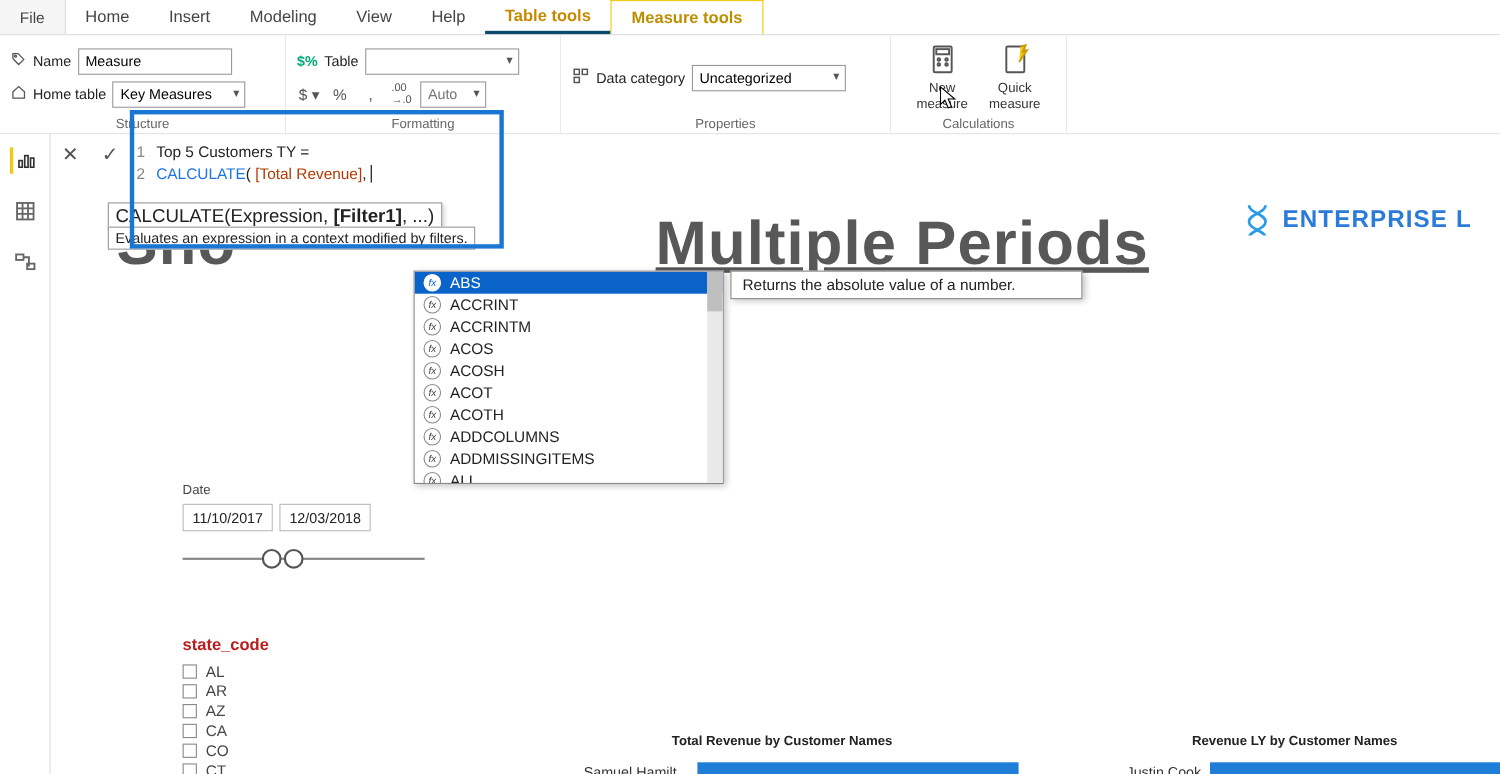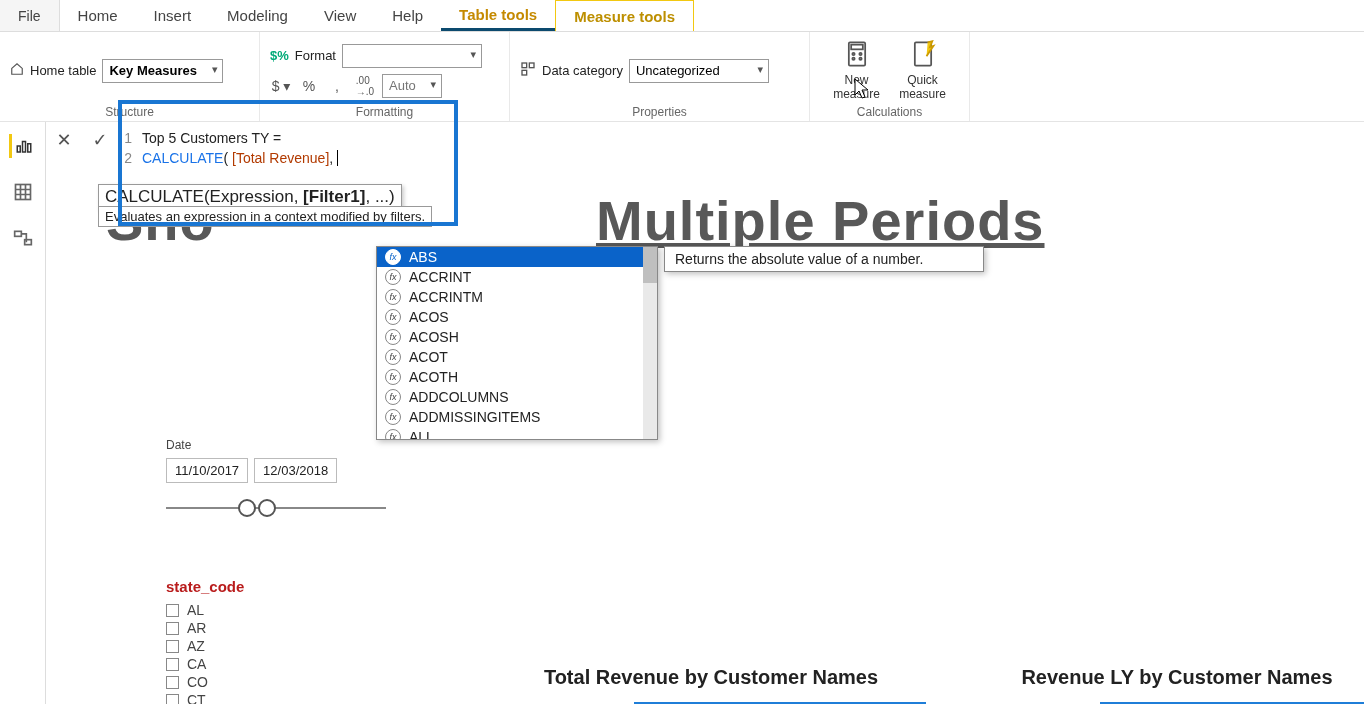--- a/index.html
+++ b/index.html
@@ -81,21 +81,21 @@
   .dot { width:10px; height:10px; border-radius:50%;}
 
   
   .state-slicer { position:absolute; left:120px; top:418px; width:200px;}
   .state-title { font-weight:700; font-size:15px; margin-bottom:6px; color:#b91c1c;}
   .state-row { display:flex; align-items:center; gap:8px; font-size:14px; color:#444; padding:1px 0; cursor:pointer;}
   .state-cb { width:13px; height:13px; border:1px solid #888;}
 
   
   .chart { position:absolute; width:430px;}
-  .chart-title { font-size:20px; font-weight:700; color:#222; text-align:center; margin-bottom:12px;}
+  .chart-title { font-size:12px; font-weight:700; color:#222; text-align:center; margin-bottom:12px;}
   .bar-row { display:flex; align-items:center; gap:8px; margin-bottom:4px; height:18px;}
   .bar-label { width:120px; text-align:right; font-size:13px; color:#333; white-space:nowrap; overflow:hidden; text-overflow:ellipsis;}
   .bar-track { flex:1; height:16px; position:relative;}
   .bar-fill { position:absolute; left:0; top:0; height:100%; background:#1f7ed8;}
   .chart1 { left:450px; top:506px;}
   .chart2 { left:916px; top:506px;}
 
   .tag-icon svg, .home-icon svg { width:14px; height:14px; }
   .cursor-arrow { position:absolute; left:854px; top:78px; z-index:30; pointer-events:none;}
 </style>
@@ -110,35 +110,43 @@
   <div class="menu-item">View</div>
   <div class="menu-item">Help</div>
   <div class="menu-item active1">Table tools</div>
   <div class="menu-item active2 active-wrap">Measure tools</div>
 </div>
 
 <div class="ribbon">
   <div class="rib-group" style="width:260px">
     <div class="rib-body">
       <div class="inline">
+        <span class="tag-icon"><svg viewBox="0 0 24 24" fill="none" stroke="#555" stroke-width="2">
+              <path d="M20 12l-8 8-9-9V3h8z"></path>
+              <circle cx="7" cy="7" r="1.5"></circle>
+            </svg></span>
+        <span>Name</span>
+        <input class="rib-input" style="width: 140px;" value="Measure">
+      </div>
+      <div class="inline">
         <span class="home-icon"><svg viewBox="0 0 24 24" fill="none" stroke="#555" stroke-width="2">
               <path d="M3 11l9-8 9 8v10H3z"></path>
             </svg></span>
         <span>Home table</span>
-        <span class="sel-wrap"><input class="rib-select" style="width: 121px; font-weight: bold;" value="Key Measures"></span>
+        <span class="sel-wrap"><input class="rib-select" style="width: 121px;" value="Key Measures"></span>
       </div>
     </div>
     <div class="rib-label">Structure</div>
   </div>
 
   <div class="rib-group" style="width:250px">
     <div class="rib-body">
       <div class="inline">
         <span style="font-weight:700;color:#0a7;">$%</span>
-        <span>Format</span>
+        <span>Table</span>
         <span class="sel-wrap"><input class="rib-select" style="width: 140px;" value=""></span>
       </div>
       <div class="inline">
         <span class="mini-btn">$ ▾</span>
         <span class="mini-btn">%</span>
         <span class="mini-btn">,</span>
         <span class="mini-btn" style="font-size:10px">.00<br>→.0</span>
         <span class="sel-wrap"><input class="rib-select" style="width: 60px; color: rgb(170, 170, 170);" placeholder="Auto"></span>
       </div>
     </div>
@@ -287,20 +295,27 @@
     </div>
   <div class="ac-scroll">
       <div class="ac-thumb"></div>
     </div>
 </div>
 <div class="ac-tip">Returns the absolute value of a number.</div>
 
 <div class="report">
   <span class="report-title" style="position:absolute; left:60px; top:28px;">Sho</span>
   <span class="report-title" style="position:absolute; left:550px; top:28px;text-decoration:underline;">Multiple Periods</span>
+  <div class="logo-area">
+    <svg width="30" height="30" viewBox="0 0 24 24">
+        <path d="M6 2c0 6 12 6 12 12s-12 6-12 12" stroke="#2b9be8" stroke-width="2" fill="none"></path>
+        <path d="M18 2c0 6-12 6-12 12s12 6 12 12" stroke="#2b9be8" stroke-width="2" fill="none"></path>
+      </svg>
+    <span>ENTERPRISE L</span>
+  </div>
 
   <div class="slicer">
     <div class="slicer-title">Date</div>
     <div class="slicer-dates">
       <div class="date-box">11/10/2017</div>
       <div class="date-box">12/03/2018</div>
     </div>
     <div class="range-line">
       <div class="range-track"></div>
       <div class="range-thumb" style="left:72px"></div>

